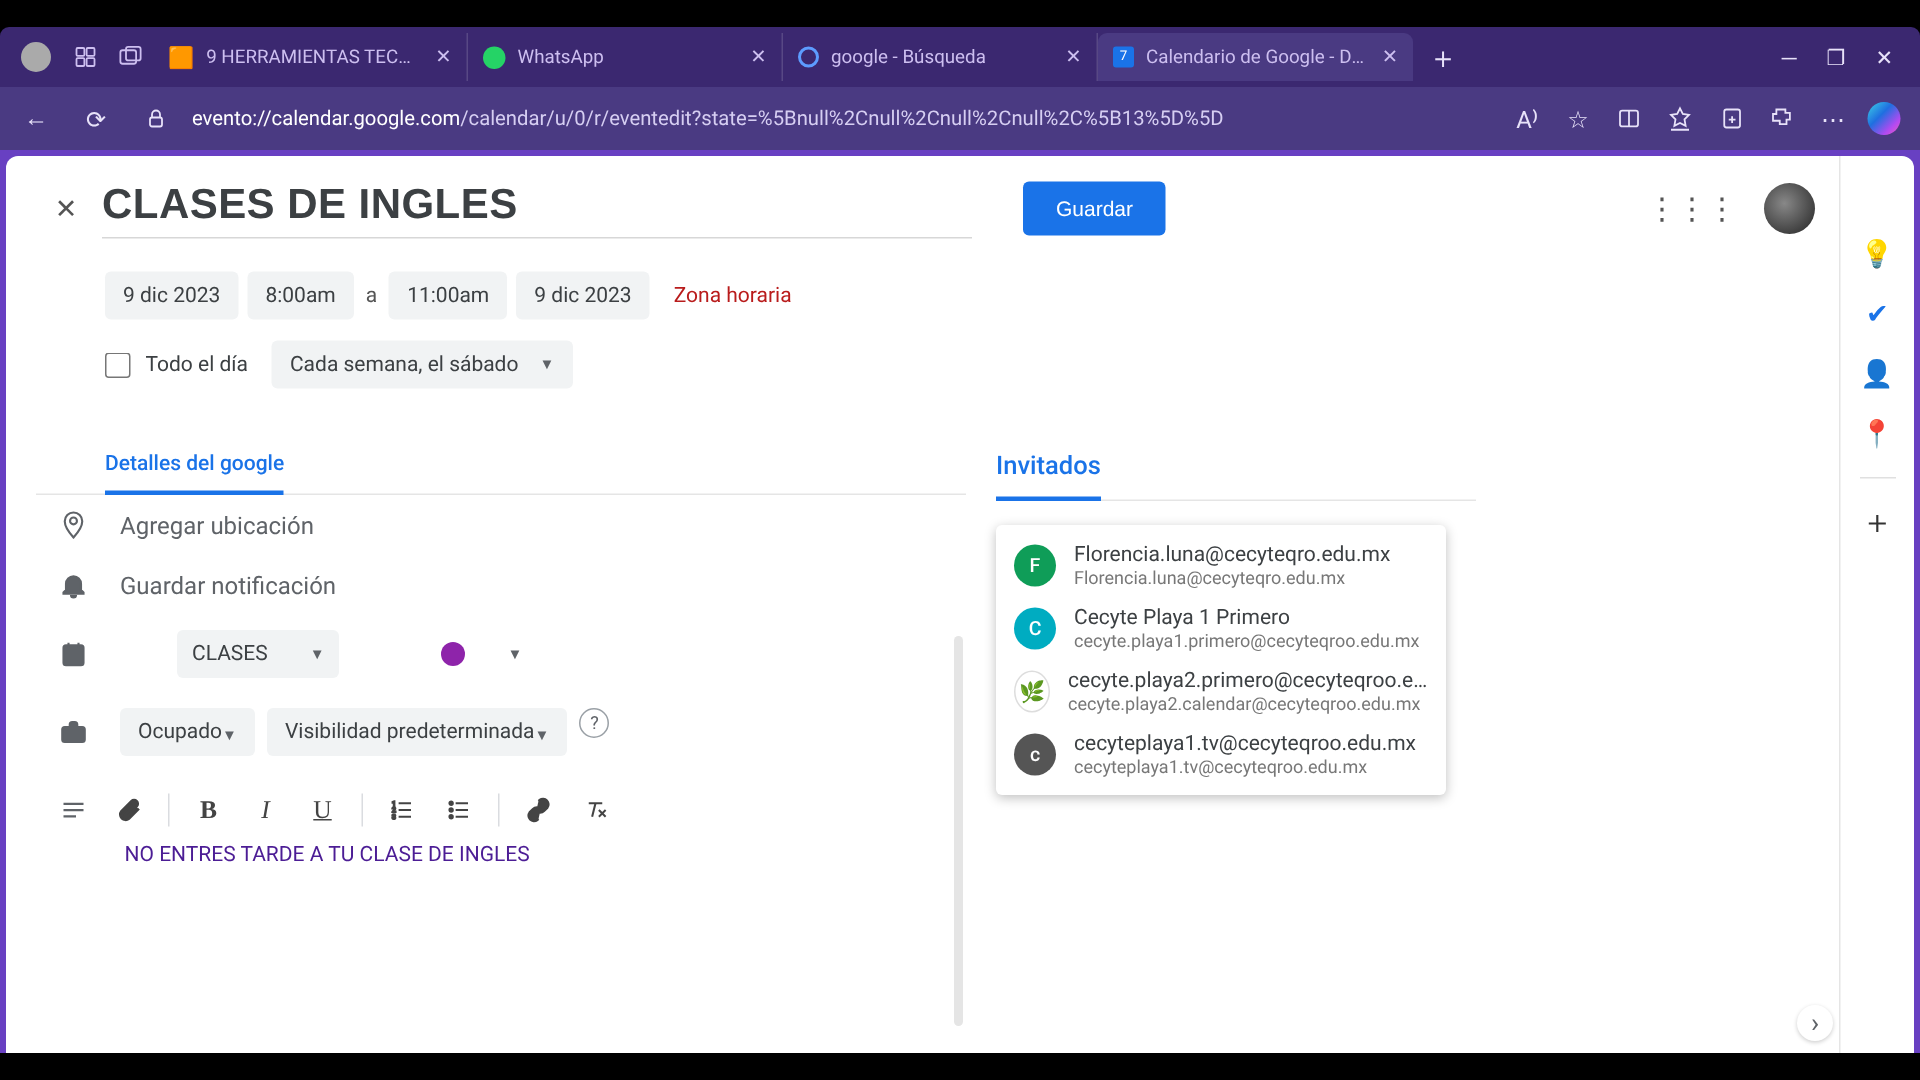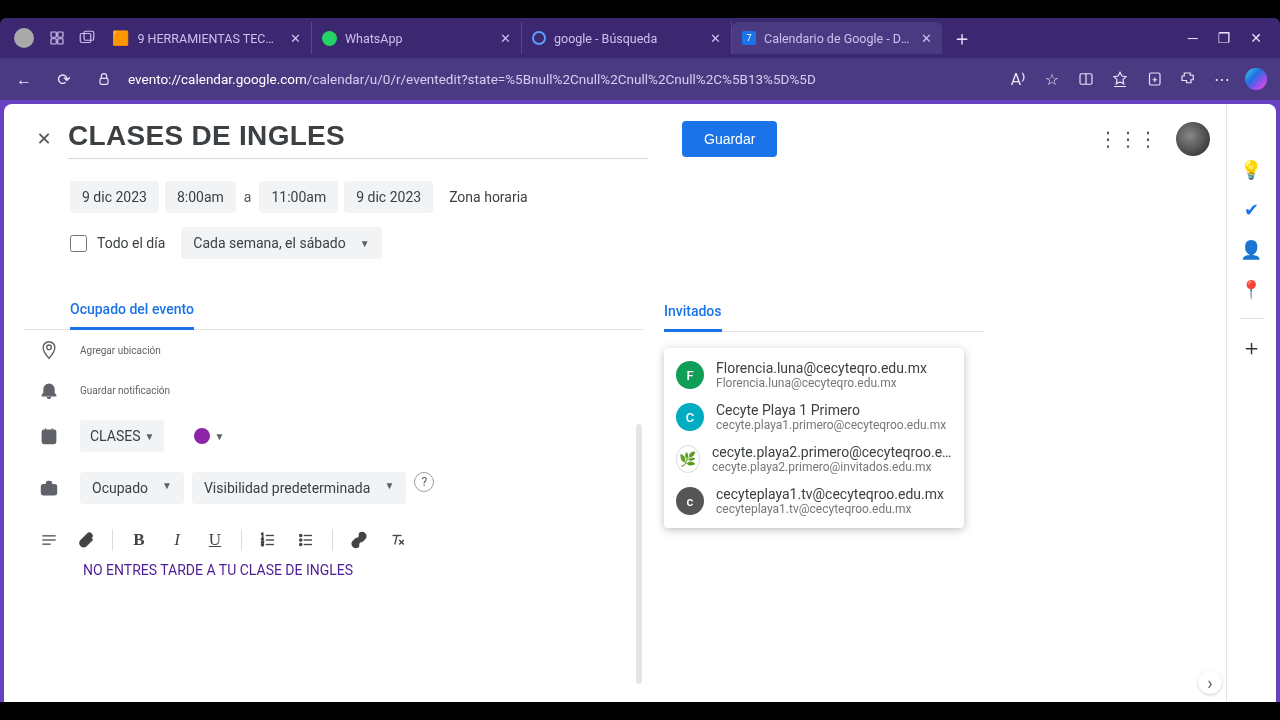--- a/index.html
+++ b/index.html
@@ -40,62 +40,62 @@
   .hdr .x { font-size:18px; color:#555; width:40px; text-align:center; margin-right:4px;}
   .title-input { font-size:28px; font-weight:700; color:#3c4043; letter-spacing:0.3px; width:580px; border:none; border-bottom:1px solid #d7d7d7; padding:2px 0 6px 0; }
   .savebtn { background:#1a73e8; color:#fff; border:none; border-radius:4px; font-size:14px; font-weight:500; padding:10px 22px; margin-left:34px; }
   .apps { font-size:20px; color:#555; margin-left:auto; margin-right:18px;}
   .useravatar { width:34px; height:34px; border-radius:50%; background:radial-gradient(circle at 40% 40%, #888, #222); margin-right:16px; }
   
   
   .daterow { display:flex; align-items:center; gap:6px; margin:22px 0 14px 46px; font-size:14px; color:#3c4043; }
   .chip { background:#f1f3f4; border-radius:4px; padding:8px 12px; }
   .daterow .sep { padding:0 2px; color:#555;}
-  .tz { margin-left:10px; color:#404040; font-size:14px; }
+  .tz { margin-left:10px; color:#b91c1c; font-size:14px; }
   
   .allday { display:flex; align-items:center; gap:10px; margin-left:46px; font-size:14px; color:#3c4043; }
   .allday input[type=checkbox]{ width:17px; height:17px; accent-color:#1a73e8; }
   .recurr { background:#f1f3f4; border-radius:4px; padding:8px 12px; display:flex; align-items:center; gap:14px; margin-left:6px;}
   .caret { font-size:10px; color:#5f6368; }
   
   
   .cols { display:flex; margin-top:42px; }
   .col-l { width:620px; }
   .col-r { width:340px; margin-left:20px; }
   
   .tabs { display:flex; gap:14px; font-size:14px; border-bottom:1px solid #e5e5e5; padding-left:46px; }
   .tabs .tab1 { color:#1a73e8; font-weight:500; padding-bottom:10px; border-bottom:3px solid #1a73e8; margin-bottom:-1px;}
   .tabs .tab2 { color:#5f6368; padding-bottom:10px;}
   
   .detail { display:flex; align-items:center; gap:20px; padding:10px 0 10px 14px; }
   .detail .slot { width:22px; display:flex; justify-content:center; color:#5f6368; }
   .detail .slot svg { width:20px; height:20px; fill:#5f6368; }
   
   .meetbtn { background:#1a73e8; color:#fff; font-size:13.5px; font-weight:500; border-radius:4px; padding:10px 14px; border:none; text-align:left; }
-  .ph { color:#5f6368; font-size:10px; }
-  
-  .calrow .pill { background:#f1f3f4; border-radius:4px; padding:8px 10px; display:flex; align-items:center; gap:4px; font-size:14px; color:#3c4043;}
+  .ph { color:#5f6368; font-size:16px; }
+  
+  .calrow .pill { background:#f1f3f4; border-radius:4px; padding:8px 10px; display:flex; align-items:center; gap:28px; font-size:14px; color:#3c4043;margin-left:38px;}
   .calrow .dot { width:16px; height:16px; border-radius:50%; background:#8e24aa; }
   
   .busyrow { display:flex; gap:8px; }
-  .busyrow .pill { background:#f1f3f4; border-radius:4px; padding:8px 12px; display:flex; align-items:flex-start; gap:14px; font-size:14px; color:#3c4043;}
+  .busyrow .pill { background:#f1f3f4; border-radius:4px; padding:8px 12px; display:flex; align-items:flex-end; font-size:14px; color:#3c4043;}
   .qmark { width:20px; height:20px; border-radius:50%; border:1.5px solid #9aa0a6; display:flex; align-items:center; justify-content:center; font-size:12px; color:#5f6368;}
   
   .desc-tb { display:flex; align-items:center; gap:14px; margin:14px 0 10px 14px; }
   .desc-tb .slot { width:22px; display:flex; justify-content:center;}
   .desc-tb .slot svg { width:20px; height:20px; fill:#5f6368;}
   .tbbtn { width:24px; height:24px; display:flex; align-items:center; justify-content:center; color:#444; font-family:"Times New Roman",serif; font-size:17px;}
   .tbbtn.sans{font-family:inherit;font-size:15px;}
   .tbbtn svg { width:18px; height:18px; fill:#444;}
   .divider { width:1px; height:22px; background:#dadce0; }
   .desc { margin-left:59px; font-size:14px; color:#4c1d95; border-left:3px solid #e7e7e7; padding-left:0; border:none; height:90px;}
   .scrollhint { position:absolute; left:632px; top:320px; width:6px; height:260px; background:#e5e5e5; border-radius:3px;}
   
   
-  .inv-hdr { font-size:14px; color:#1a73e8; font-weight:500; padding-bottom:10px; border-bottom:3px solid #1a73e8; display:inline-block; }
+  .inv-hdr { font-size:17px; color:#1a73e8; font-weight:500; padding-bottom:10px; border-bottom:3px solid #1a73e8; display:inline-block; }
   .inv-line { border-bottom:1px solid #e5e5e5; margin-top:-1px; margin-bottom:16px; width:320px;}
   .inv-input { width:314px; background:#f1f3f4; border:none; border-bottom:2px solid #1a73e8; padding:10px 10px; font-size:14px; color:#3c4043; position:relative;}
   .inv-input input { border:none; background:transparent; width:100%; font-size:14px; color:#3c4043; }
   .inv-input input::placeholder{color:#5f6368;}
   .textcursor { position:absolute; right:130px; top:10px; width:1px; height:18px; border-left:1px solid #000;}
   .textcursor::after{content:"I"; font-family:serif; color:#000; position:absolute; top:-2px; left:-4px; font-size:18px;}
   
   .dropdown { width:300px; background:#fff; border-radius:4px; box-shadow:0 2px 8px rgba(0,0,0,.25); margin-top:2px; padding:6px 0; }
   .sug { display:flex; align-items:center; gap:12px; padding:6px 12px; }
   .sug .av { width:28px; height:28px; border-radius:50%; display:flex; align-items:center; justify-content:center; color:#fff; font-size:13px; font-weight:500;}
@@ -234,21 +234,21 @@
         <span>Todo el día</span>
         <div class="recurr">
           <span>Cada semana, el sábado</span>
           <span class="caret">▼</span>
         </div>
       </div>
 
       <div class="cols">
         <div class="col-l">
           <div class="tabs">
-            <div class="tab1">Ocupado del evento</div>
+            <div class="tab1">Detalles del google</div>
           </div>
 
           <div class="detail">
             <div class="slot">
                     <svg viewBox="0 0 24 24">
                       <path d="M12 2a7 7 0 0 0-7 7c0 5.25 7 13 7 13s7-7.75 7-13a7 7 0 0 0-7-7zm0 9.5A2.5 2.5 0 1 1 12 6a2.5 2.5 0 0 1 0 5.5z" fill="none" stroke="#5f6368" stroke-width="1.7"></path>
                     </svg>
                   </div>
             <div class="ph">Agregar ubicación</div>
           </div>
@@ -378,21 +378,21 @@
               <div class="av c">C</div>
               <div class="txt">
                       <div class="l1">Cecyte Playa 1 Primero</div>
                       <div class="l2">cecyte.playa1.primero@cecyteqroo.edu.mx</div>
                     </div>
             </div>
             <div class="sug">
               <div class="av img">🌿</div>
               <div class="txt">
                       <div class="l1">cecyte.playa2.primero@cecyteqroo.ed...</div>
-                      <div class="l2">cecyte.playa2.primero@invitados.edu.mx</div>
+                      <div class="l2">cecyte.playa2.calendar@cecyteqroo.edu.mx</div>
                     </div>
             </div>
             <div class="sug">
               <div class="av d">c</div>
               <div class="txt">
                       <div class="l1">cecyteplaya1.tv@cecyteqroo.edu.mx</div>
                       <div class="l2">cecyteplaya1.tv@cecyteqroo.edu.mx</div>
                     </div>
             </div>
           </div>

